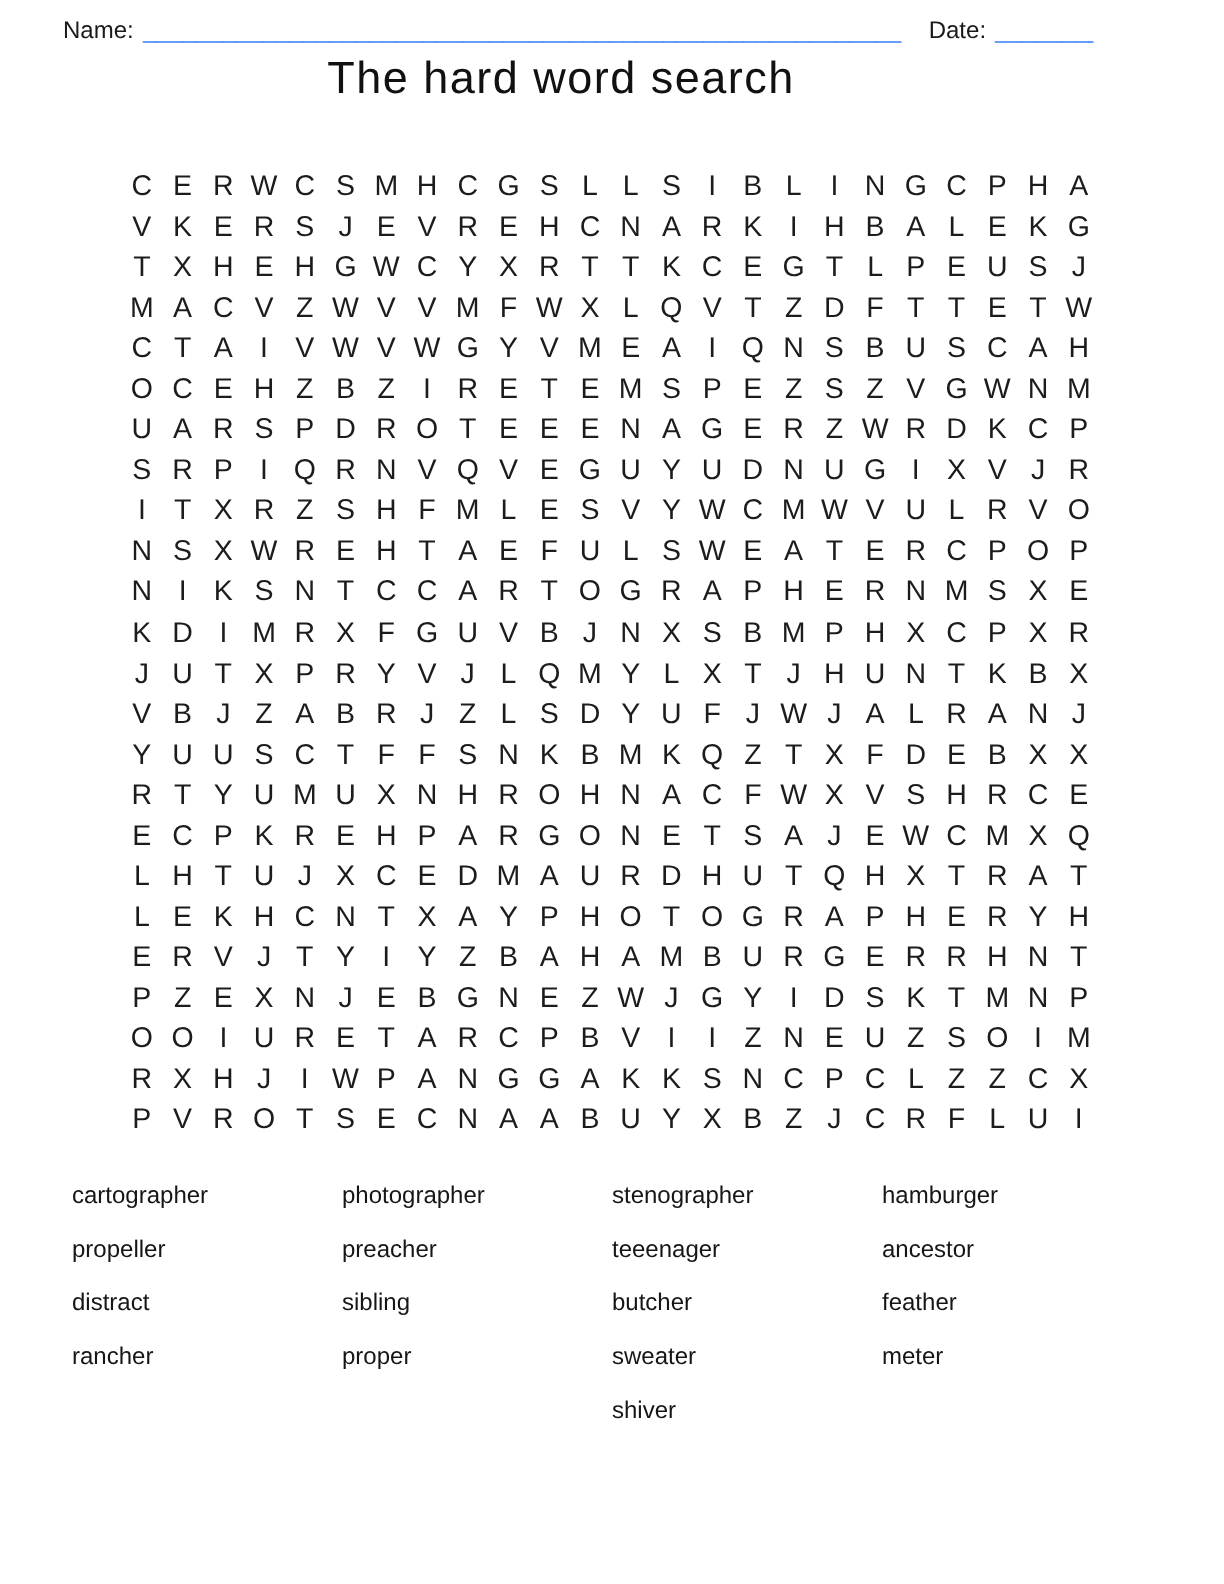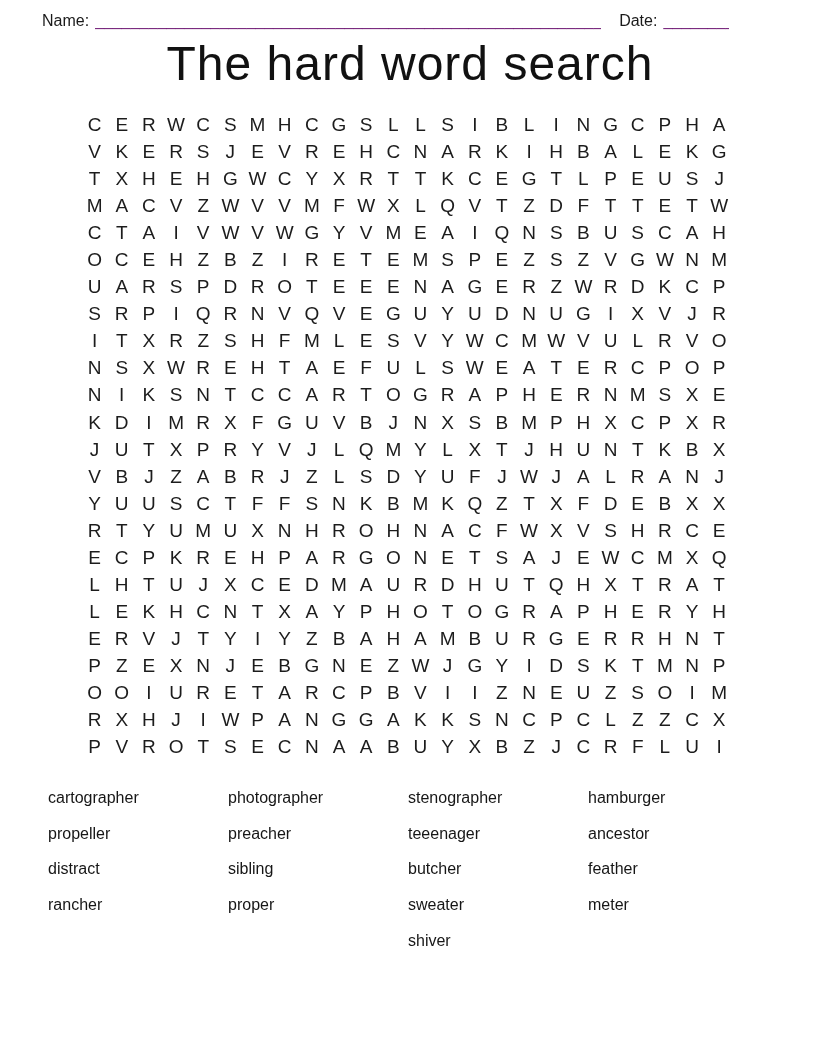--- a/index.html
+++ b/index.html
@@ -22,36 +22,35 @@
     width: 702px;
     display: flex;
     align-items: baseline;
     font-size: 16px;
     white-space: nowrap;
     margin-top: 11px;
   }
   .blank-line {
     overflow: hidden;
     letter-spacing: 0;
-    color: #701a75;
+    color: #3b82f6;
   }
   .name-line { width: 506px; margin-left: 6px; }
   .date-label { margin-left: 18px; }
   .date-line { width: 66px; margin-left: 6px; }
 
   
   .title {
     position: absolute;
     left: 0; top: 36px;
     width: 748px;
     text-align: center;
-    font-size: 48px;
+    font-size: 30px;
     letter-spacing: 1px;
     color: #111111;
-    margin-left: 36px;
   }
 
   
   .grid {
     position: absolute;
     left: 81px; top: 111px;
     width: 653px;
   }
   .grid-row {
     display: flex;

